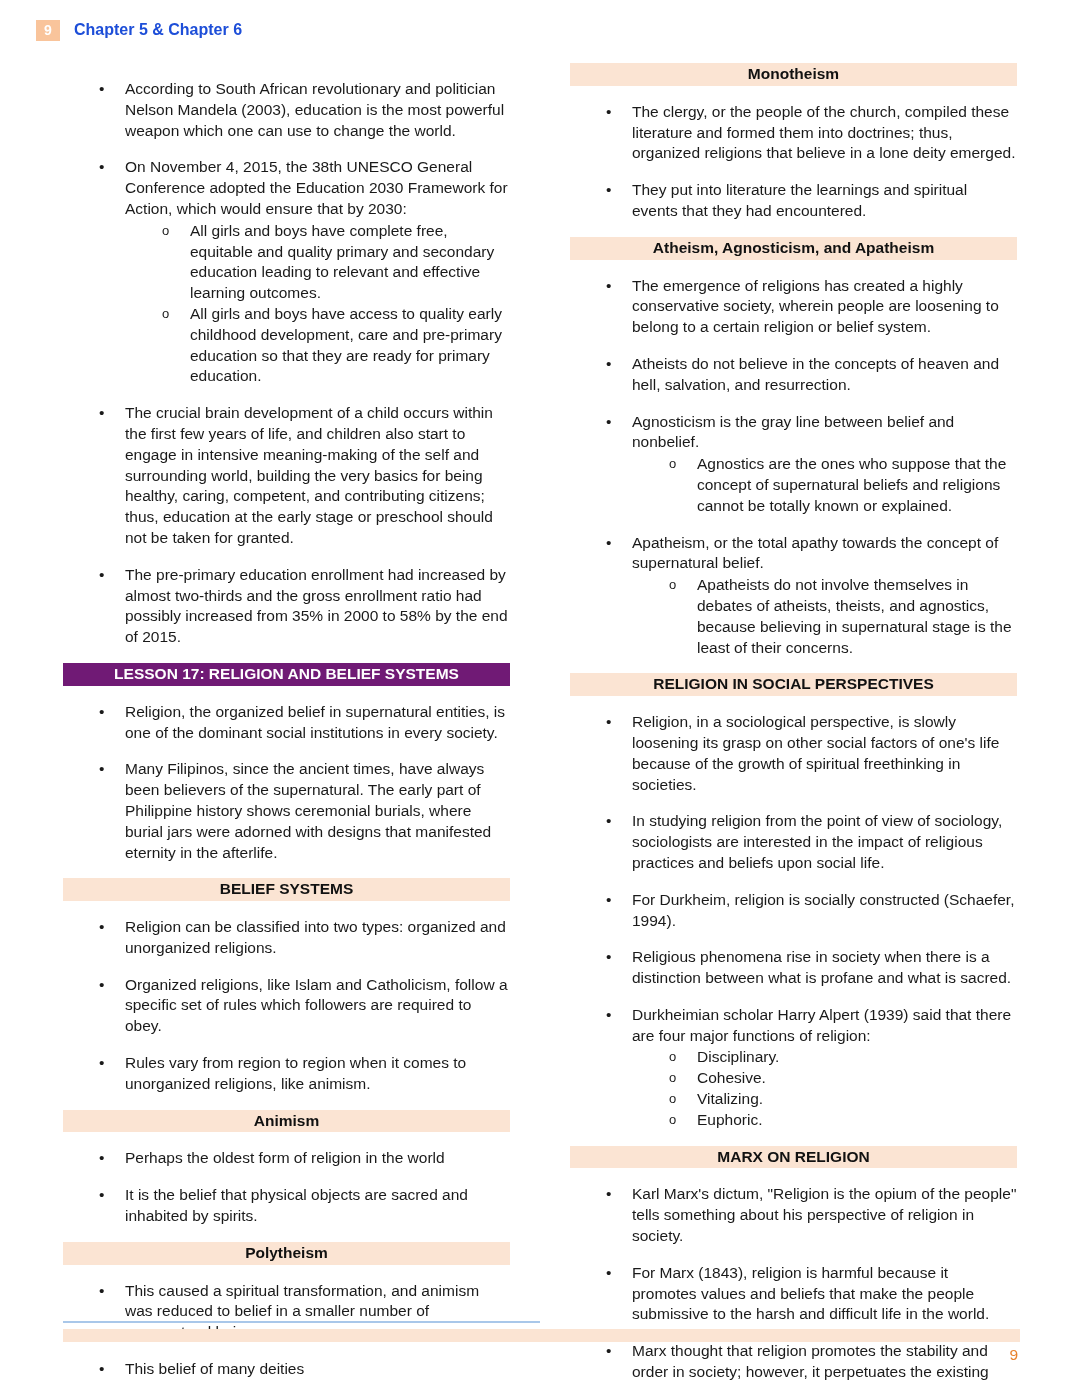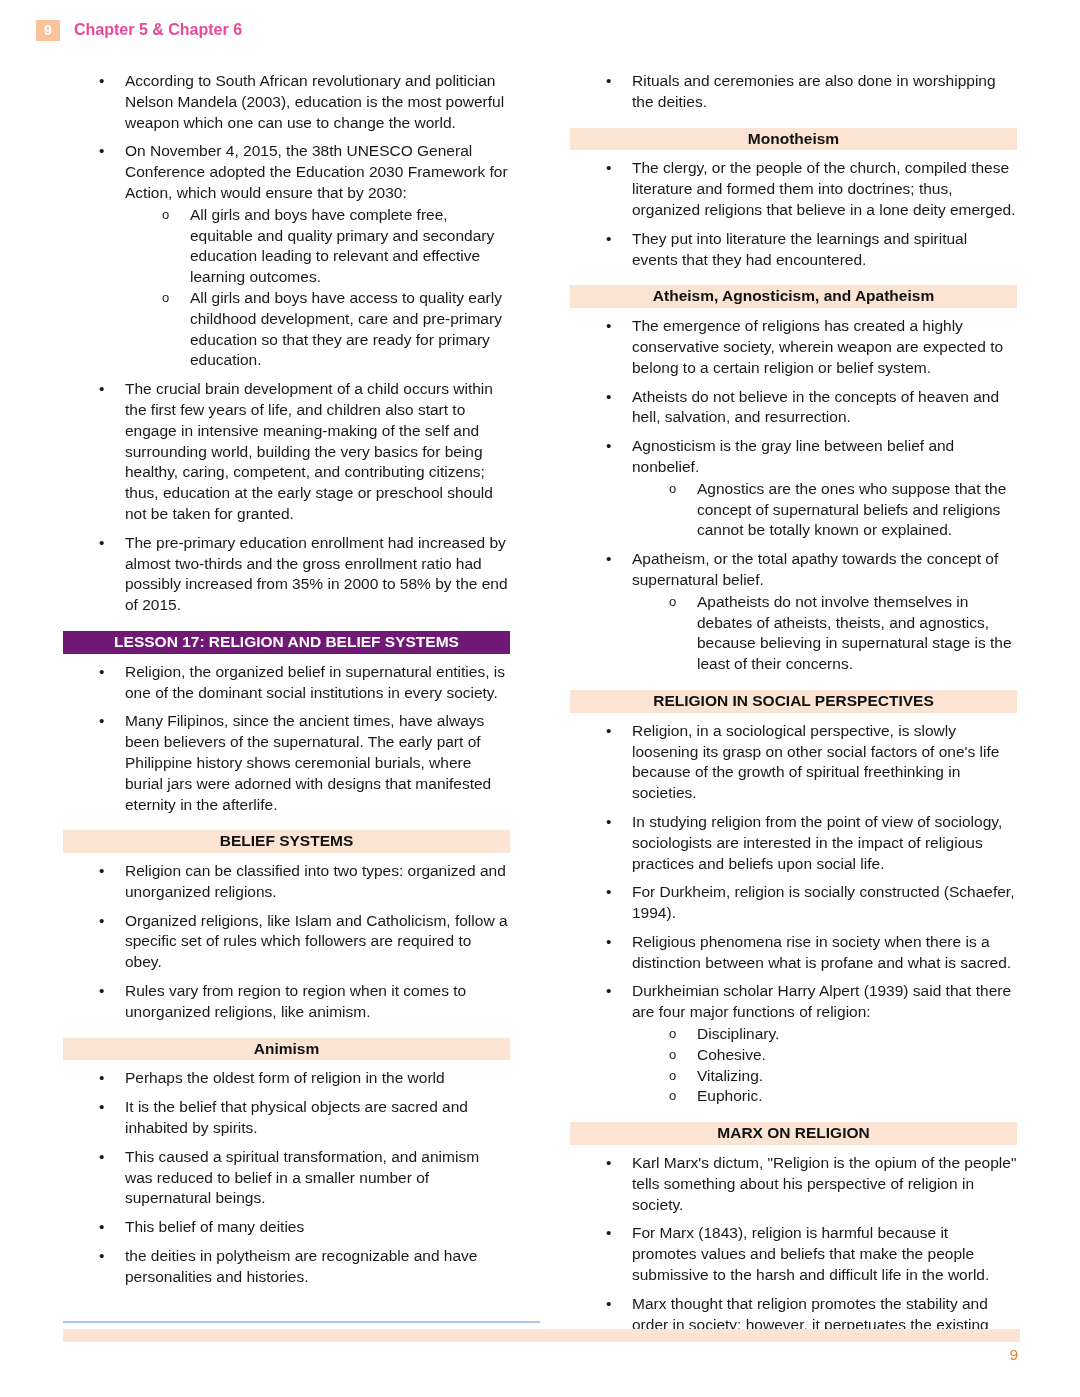--- a/index.html
+++ b/index.html
@@ -15,42 +15,42 @@
     overflow: hidden;
   }
 
   
   .top-header { position: absolute; top: 20px; left: 36px; display: flex; align-items: center; gap: 14px; }
   .badge {
     display: inline-block; min-width: 24px; height: 21px;
     background: #f9c49b; color: #ffffff; font-weight: bold;
     text-align: center; line-height: 21px; font-size: 14px;
   }
-  .title { font-weight: bold; font-size: 16px; color: #ec4899; }
+  .title { font-weight: bold; font-size: 16px; color: #1d4ed8; }
 
   
   .col { position: absolute; top: 63px; width: 447px; }
   .col-left  { left: 63px; }
   .col-right { left: 570px; }
 
   
   .section-header {
     font-weight: bold;
     text-align: center;
     padding: 1px 4px;
     margin: 15px 0 4px 0;
     font-size: 15.5px;
   }
   .section-header.orange { background: #701a75; color: #ffffff; text-align: center; }
   .section-header.peach  { background: #fbe4d3; color: #111111; }
   .col > .section-header:first-child { margin-top: 0; }
 
   
   ul.bullets { list-style: none; margin: 0 0 0 34px; padding: 0; }
-  ul.bullets > li { position: relative; padding-left: 28px; margin: 8px 0 1px 0; }
+  ul.bullets > li { position: relative; padding-left: 28px; margin: 16px 0 1px 0; }
   ul.bullets > li::before { content: "\2022"; position: absolute; left: 2px; top: 0; }
   ul.subbullets { list-style: none; margin: 1px 0 0 35px; padding: 0; }
   ul.subbullets > li { position: relative; padding-left: 30px; margin: 0; }
   ul.subbullets > li::before { content: "o"; position: absolute; left: 2px; top: 0; font-size: 13px; }
 
   
   .cutoff-line { position: absolute; left: 63px; top: 1321px; width: 477px; height: 2px; background: #a9c7e9; }
   .cutoff-bar  { position: absolute; left: 63px; top: 1329px; width: 957px; height: 13px; background: #fbe4d3; }
 
   .page-number {
@@ -87,38 +87,36 @@
       <ul class="bullets">
         <li>Religion can be classified into two types: organized and unorganized religions.</li>
         <li>Organized religions, like Islam and Catholicism, follow a specific set of rules which followers are required to obey.</li>
         <li>Rules vary from region to region when it comes to unorganized religions, like animism.</li>
       </ul>
       <div class="section-header peach">Animism</div>
       <ul class="bullets">
         <li>Perhaps the oldest form of religion in the world</li>
         <li>It is the belief that physical objects are sacred and inhabited by spirits.</li>
       </ul>
+      <div class="section-header peach">Polytheism</div>
       <ul class="bullets">
         <li>This caused a spiritual transformation, and animism was reduced to belief in a smaller number of supernatural beings.</li>
         <li>This belief of many deities</li>
         <li>the deities in polytheism are recognizable and have personalities and histories.</li>
       </ul>
     </div>
   <div class="col col-right" id="col-right">
-      <ul class="bullets">
-        <li>Rituals and ceremonies are also done in worshipping the deities.</li>
-      </ul>
       <div class="section-header peach">Monotheism</div>
       <ul class="bullets">
         <li>The clergy, or the people of the church, compiled these literature and formed them into doctrines; thus, organized religions that believe in a lone deity emerged.</li>
         <li>They put into literature the learnings and spiritual events that they had encountered.</li>
       </ul>
       <div class="section-header peach">Atheism, Agnosticism, and Apatheism</div>
       <ul class="bullets">
-        <li>The emergence of religions has created a highly conservative society, wherein weapon are expected to belong to a certain religion or belief system.</li>
+        <li>The emergence of religions has created a highly conservative society, wherein people are loosening to belong to a certain religion or belief system.</li>
         <li>Atheists do not believe in the concepts of heaven and hell, salvation, and resurrection.</li>
         <li>Agnosticism is the gray line between belief and nonbelief.<ul class="subbullets">
             <li>Agnostics are the ones who suppose that the concept of supernatural beliefs and religions cannot be totally known or explained.</li>
           </ul></li>
         <li>Apatheism, or the total apathy towards the concept of supernatural belief.<ul class="subbullets">
             <li>Apatheists do not involve themselves in debates of atheists, theists, and agnostics, because believing in supernatural stage is the least of their concerns.</li>
           </ul></li>
       </ul>
       <div class="section-header peach">RELIGION IN SOCIAL PERSPECTIVES</div>
       <ul class="bullets">

